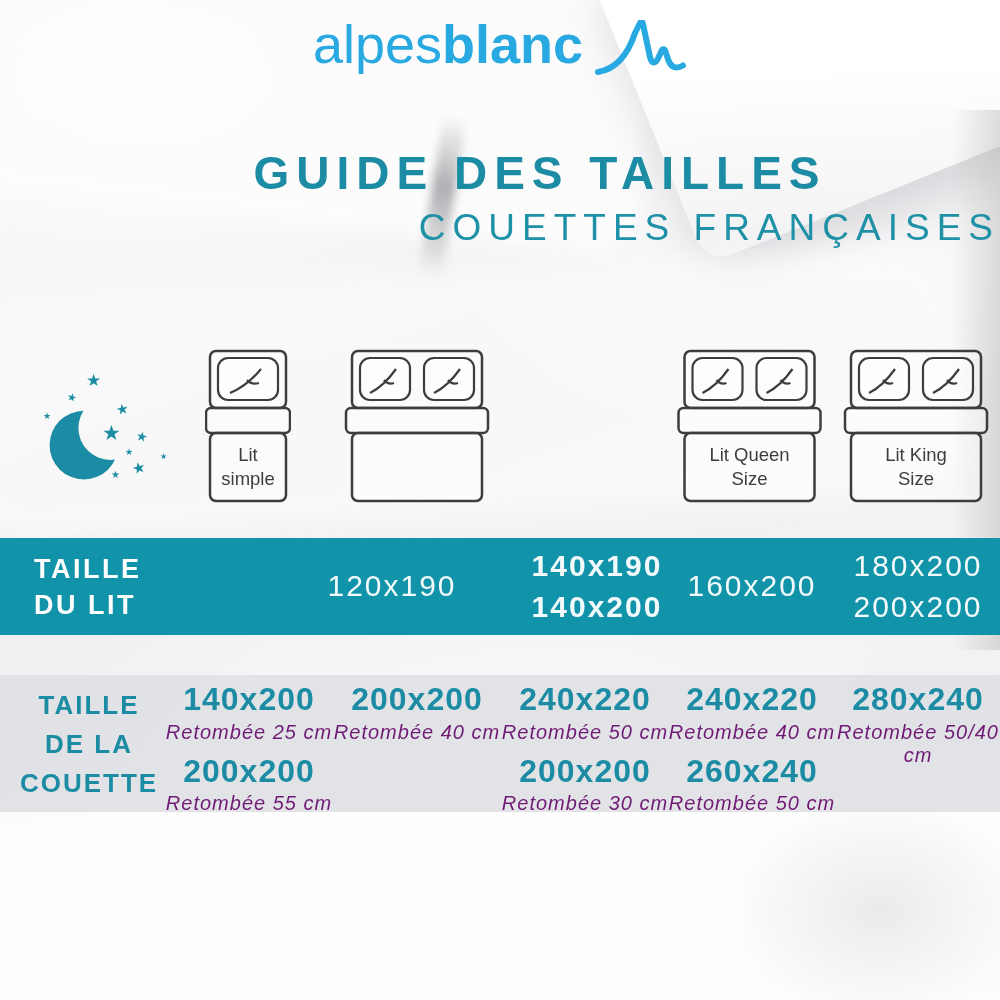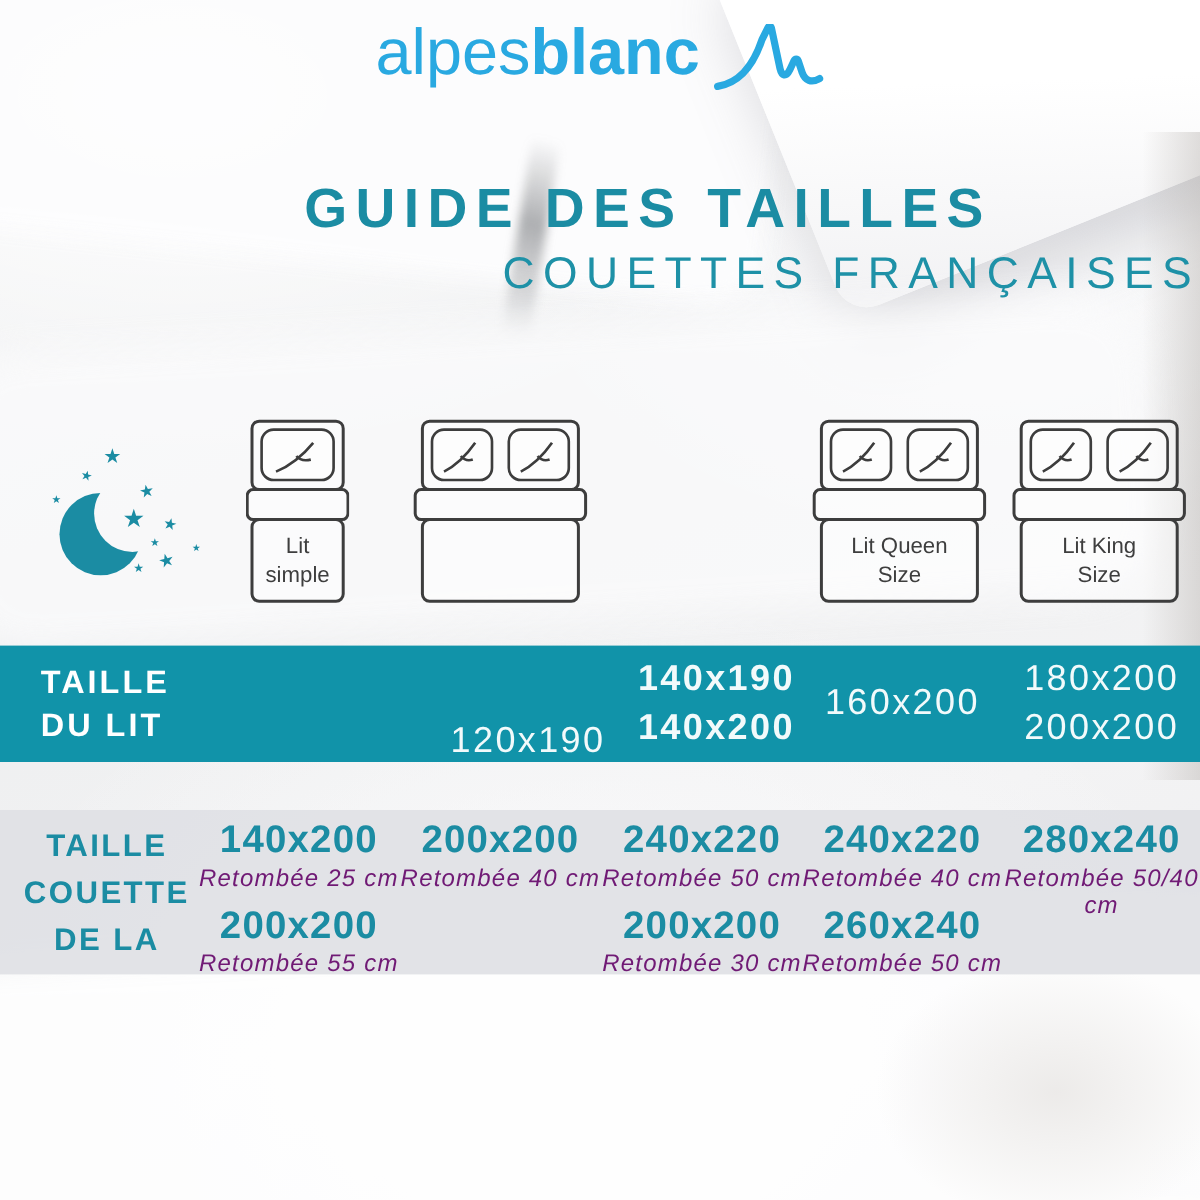--- a/index.html
+++ b/index.html
@@ -178,41 +178,41 @@
       <span>Lit King</span>
       <span>Size</span>
     </div>
   </div>
 
   <section class="band-lit">
     <div class="lit-label">
       <span>TAILLE</span>
       <span>DU LIT</span>
     </div>
-    <div class="band-col" style="left:440px;justify-content:flex-end;">
+    <div class="band-col" style="left:392px;">
       <span>120x190</span>
     </div>
     <div class="band-col" style="left:597px;font-weight:bold;">
       <span>140x190</span>
       <span>140x200</span>
     </div>
     <div class="band-col" style="left:752px;justify-content:center;">
       <span>160x200</span>
     </div>
     <div class="band-col" style="left:918px;">
       <span>180x200</span>
       <span>200x200</span>
     </div>
   </section>
 
   <section class="band-couette">
     <div class="couette-label">
       <span>TAILLE</span>
+      <span>DE LA</span>
       <span>COUETTE</span>
-      <span>DE LA</span>
     </div>
 
     <div class="ccol" style="left:249px;">
       <div class="cell">
         <div class="num">140x200</div>
         <div class="drop">Retombée 25 cm</div>
       </div>
       <div class="cell">
         <div class="num">200x200</div>
         <div class="drop">Retombée 55 cm</div>

